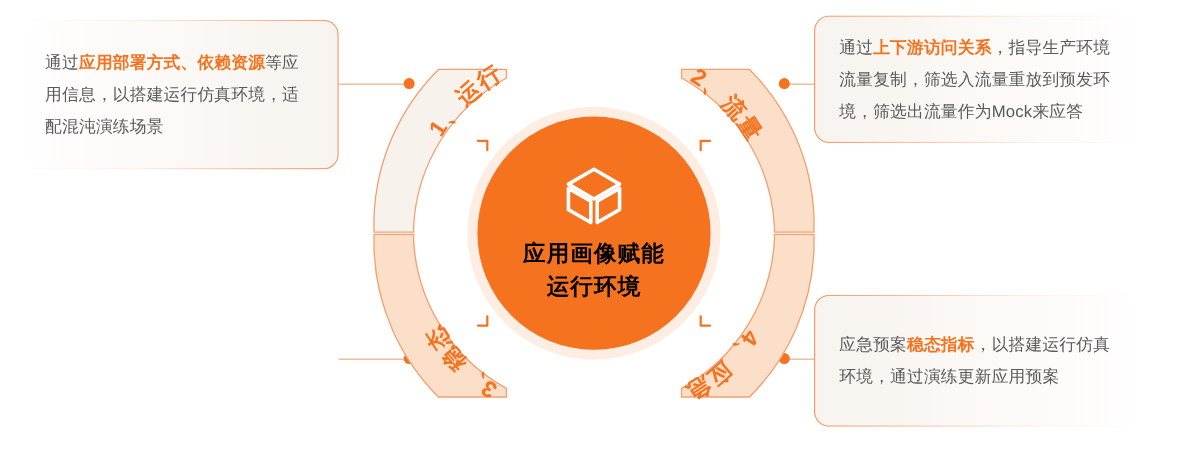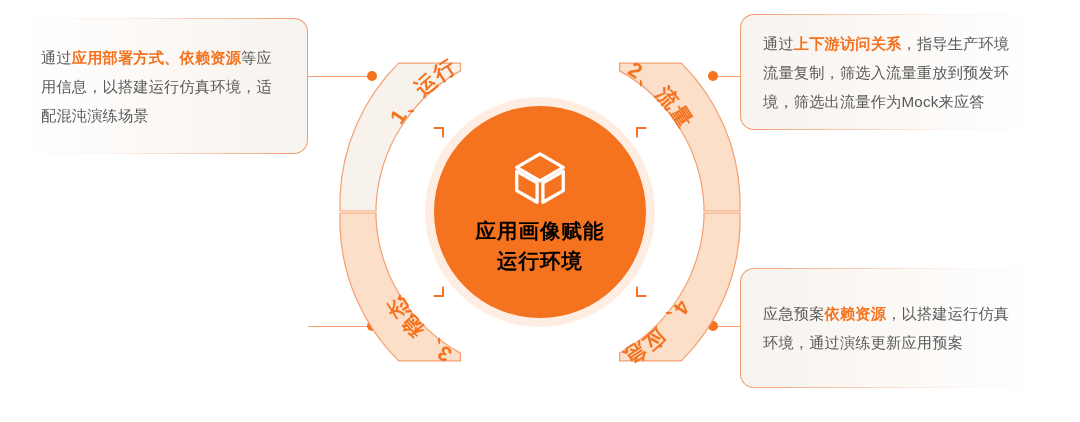--- a/index.html
+++ b/index.html
@@ -86,21 +86,21 @@
   <div class="card left" id="card-tl">
     <p><span>通过</span><b>应用部署方式、依赖资源</b><span>等应用信息，以搭建运行仿真环境，适配混沌演练场景</span></p>
   </div>
 
   <div class="card right" id="card-tr">
     <p><span>通过</span><b>上下游访问关系</b><span>，指导生产环境流量复制，筛选入流量重放到预发环境，筛选出流量作为Mock来应答</span></p>
   </div>
 
 
   <div class="card right" id="card-br">
-    <p><span>应急预案</span><b>依赖资源</b><span>，以搭建运行仿真环境，通过演练更新应用预案</span></p>
+    <p><span>应急预案</span><b>稳态指标</b><span>，以搭建运行仿真环境，通过演练更新应用预案</span></p>
   </div>
 
   <div class="conn" style="left:308px;top:76px;width:63px;"></div>
   <div class="dot" style="left:367px;top:71px;"></div>
 
   <div class="conn" style="left:713px;top:76px;width:28px;"></div>
   <div class="dot" style="left:708px;top:71px;"></div>
 
   <div class="conn" style="left:308px;top:326px;width:63px;"></div>
   <div class="dot" style="left:367px;top:321px;"></div>

